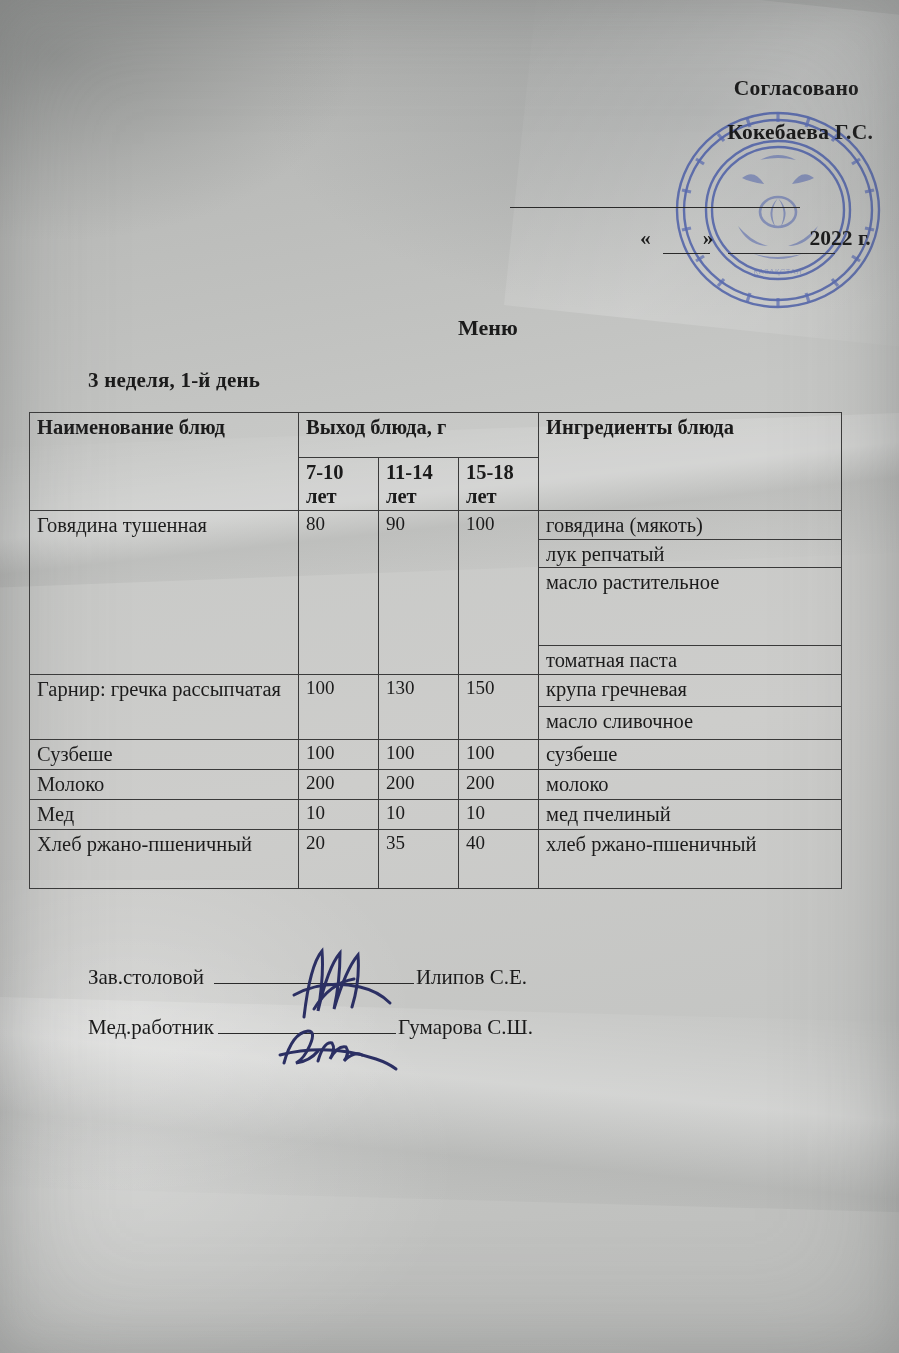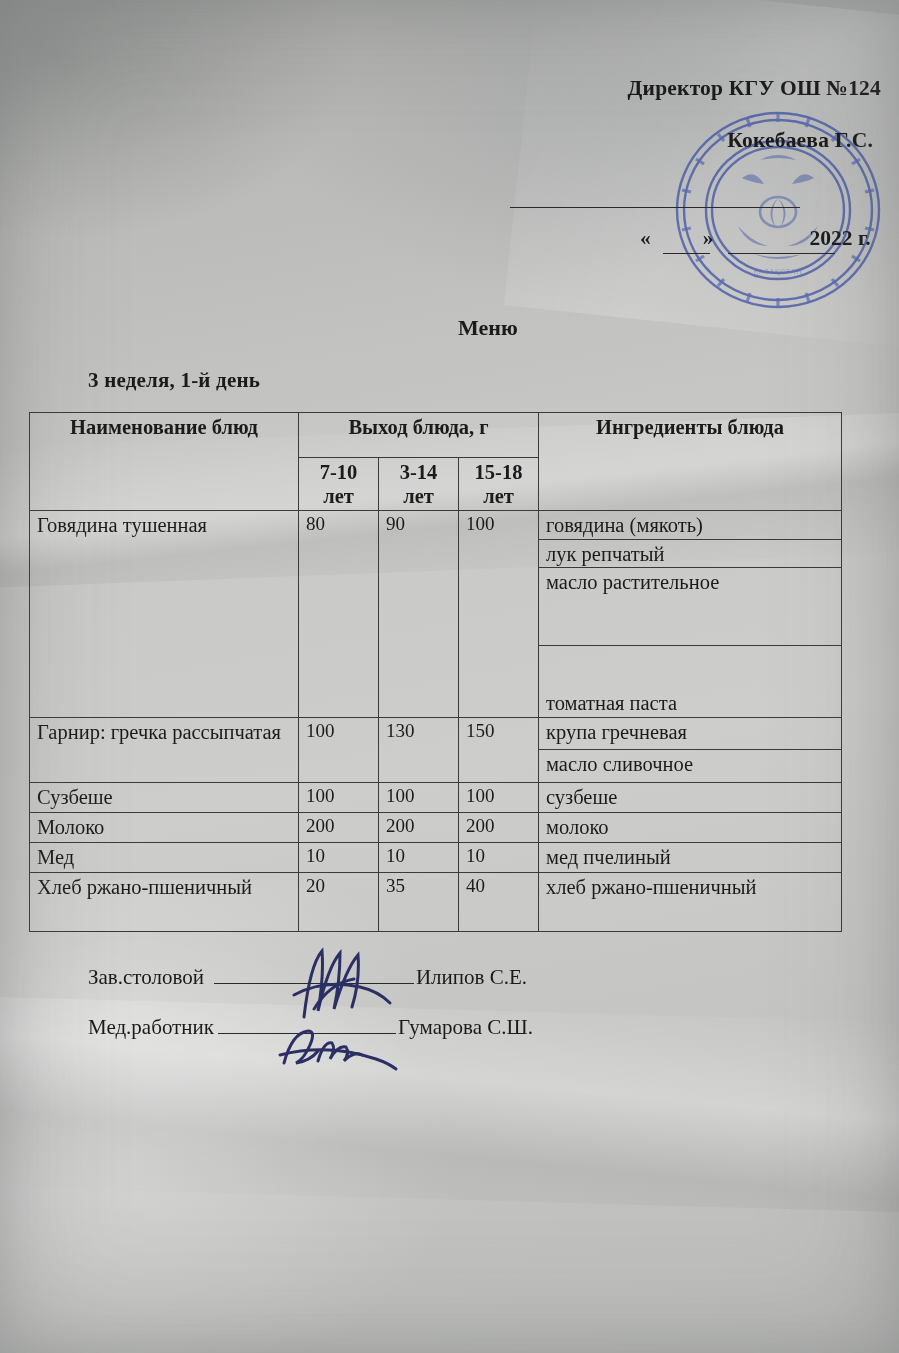--- a/index.html
+++ b/index.html
@@ -130,21 +130,21 @@
   }
   .menu-table th,
   .menu-table td {
     border: 1.4px solid #3a3a3a;
     padding: 2px 7px;
     vertical-align: top;
     font-weight: normal;
     text-align: left;
     line-height: 1.18;
   }
-  .menu-table th { font-weight: bold; text-align: center; }
+  .menu-table th { font-weight: bold; }
   .col-name   { width: 269px; }
   .col-age    { width: 80px; }
   .col-ing    { width: 303px; }
 
   .th-name   { height: 88px; }
   .th-out    { height: 40px; }
   .th-ing    { height: 88px; }
   .th-age    { height: 48px; }
   .th-age span { display: block; }
 
@@ -158,21 +158,21 @@
   
   .ing-stack {
     padding: 0 !important;
     border-left: 1.4px solid #3a3a3a !important;
   }
   .ing-stack .ing-row {
     border-bottom: 1.4px solid #3a3a3a;
     padding: 2px 7px;
     box-sizing: border-box;
   }
-  .ing-stack .ing-row:last-child { border-bottom: none; margin-top: 43px; }
+  .ing-stack .ing-row:last-child { border-bottom: none; }
   .ing-h1 { height: 29px; }
   .ing-h2 { height: 28px; }
   .ing-h3 { height: 78px; }
   .ing-h4 { height: 28px; }
 
   .ing-stack-2 { padding: 0 !important; }
   .ing-stack-2 .ing-row { border-bottom: 1.4px solid #3a3a3a; padding: 2px 7px; box-sizing: border-box; }
   .ing-stack-2 .ing-row:last-child { border-bottom: none; }
   .ing-g1 { height: 32px; }
   .ing-g2 { height: 31px; }
@@ -261,21 +261,21 @@
       <path d="M146 118 q-14 16 -30 20 q20 0 30 -20z"></path>
       <path d="M88 52 q18 -10 36 0 q-18 -4 -36 0z"></path>
       <path d="M82 146 q24 10 48 0 q-24 6 -48 0z"></path>
     </g>
     <g fill="#4a5fb0" opacity="0.5" font-family="'Liberation Sans', sans-serif" font-size="7.5" letter-spacing="0.6">
       <text x="106" y="166" text-anchor="middle">ҚАЗАҚСТАН</text>
     </g>
   </svg>
 
   <div class="approval">
-    <div class="approval-line approval-director">Директор КГУ ОШ №124</div>
+    <div class="approval-line approval-soglasovano">Согласовано</div>
     <div class="approval-line approval-name">Кокебаева Г.С.</div>
   </div>
 
   <div class="sig-rule sig-rule-director"></div>
 
   <div class="date-row">
     <span class="q1">«</span><span class="q2">»</span><span>2022 г.</span>
   </div>
   <div class="sig-rule sig-rule-date-a"></div>
   <div class="sig-rule sig-rule-date-b"></div>
@@ -296,21 +296,21 @@
         <th class="th-name" rowspan="2">Наименование блюд</th>
         <th class="th-out" colspan="3">Выход блюда, г</th>
         <th class="th-ing" rowspan="2">Ингредиенты блюда</th>
       </tr>
       <tr>
         <th class="th-age">
           <span>7-10</span>
           <span>лет</span>
         </th>
         <th class="th-age">
-          <span>3-14</span>
+          <span>11-14</span>
           <span>лет</span>
         </th>
         <th class="th-age">
           <span>15-18</span>
           <span>лет</span>
         </th>
       </tr>
     </thead>
     <tbody>
 

